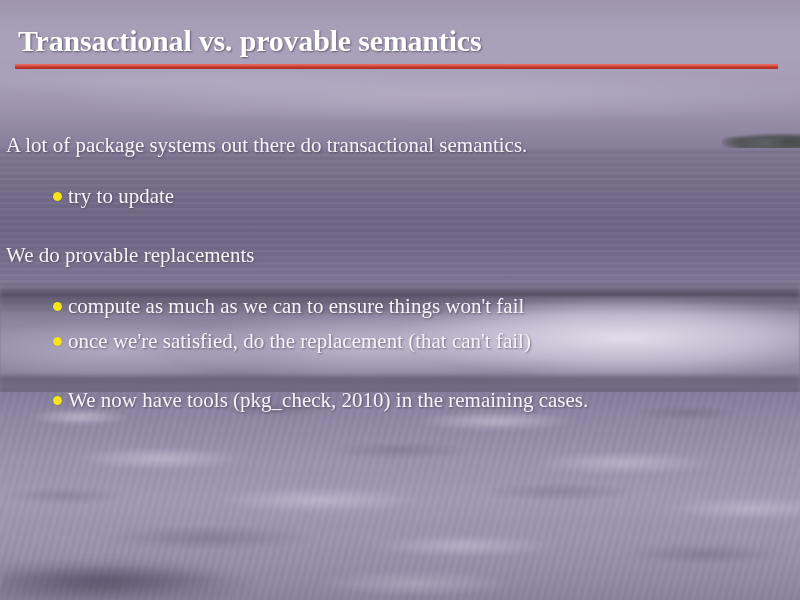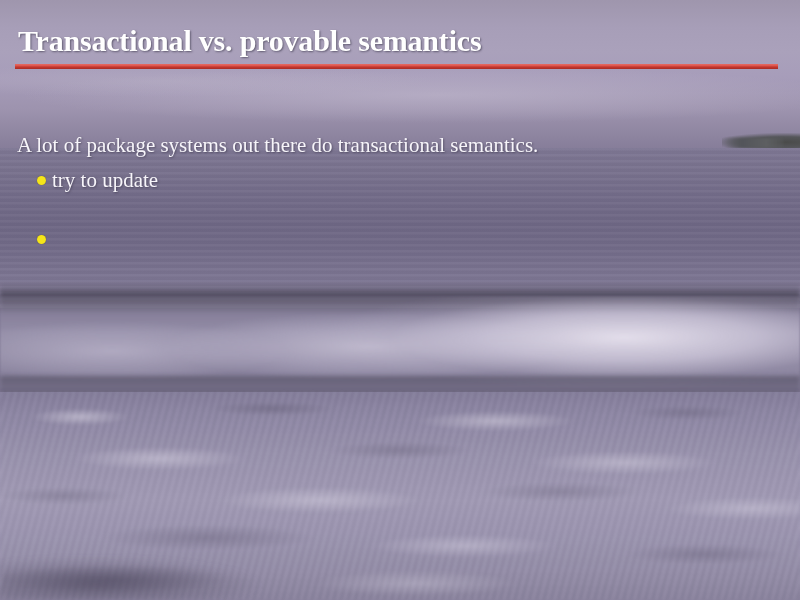--- a/index.html
+++ b/index.html
@@ -187,30 +187,30 @@
   .body {
     position: absolute;
     left: 0;
     top: 128px;
     width: 800px;
   }
   .block { margin-bottom: 24px; }
   .block:last-child { margin-bottom: 0; }
 
   .lead {
-    padding-left: 17px;
+    padding-left: 6px;
     font-size: 21px;
     line-height: 35px;
     color: #f7f5fa;
     text-shadow: 1px 1px 2px rgba(45,40,60,0.5);
     white-space: nowrap;
   }
   .bullets {
     list-style: none;
-    margin: 0;
+    margin: 16px;
     padding: 0;
   }
   .bullet {
     position: relative;
     padding-left: 52px;
     font-size: 21px;
     line-height: 35px;
     color: #f7f5fa;
     text-shadow: 1px 1px 2px rgba(45,40,60,0.5);
     white-space: nowrap;
@@ -257,24 +257,38 @@
       <div class="block">
         <div class="lead">A lot of package systems out there do transactional semantics.</div>
         <ul class="bullets">
           <li class="bullet">
             <span class="dot"></span>
             <span>try to update</span>
           </li>
         </ul>
       </div>
 
+      <div class="block">
+        <div class="lead">We do provable replacements</div>
+        <ul class="bullets">
+          <li class="bullet">
+            <span class="dot"></span>
+            <span>compute as much as we can to ensure things won't fail</span>
+          </li>
+          <li class="bullet">
+            <span class="dot"></span>
+            <span>once we're satisfied, do the replacement (that can't fail)</span>
+          </li>
+        </ul>
+      </div>
 
       <div class="block">
         <ul class="bullets">
           <li class="bullet">
             <span class="dot"></span>
+            <span>We now have tools (pkg_check, 2010) in the remaining cases.</span>
           </li>
         </ul>
       </div>
 
     </div>
   </div>
 </div>
 
 </body></html>

